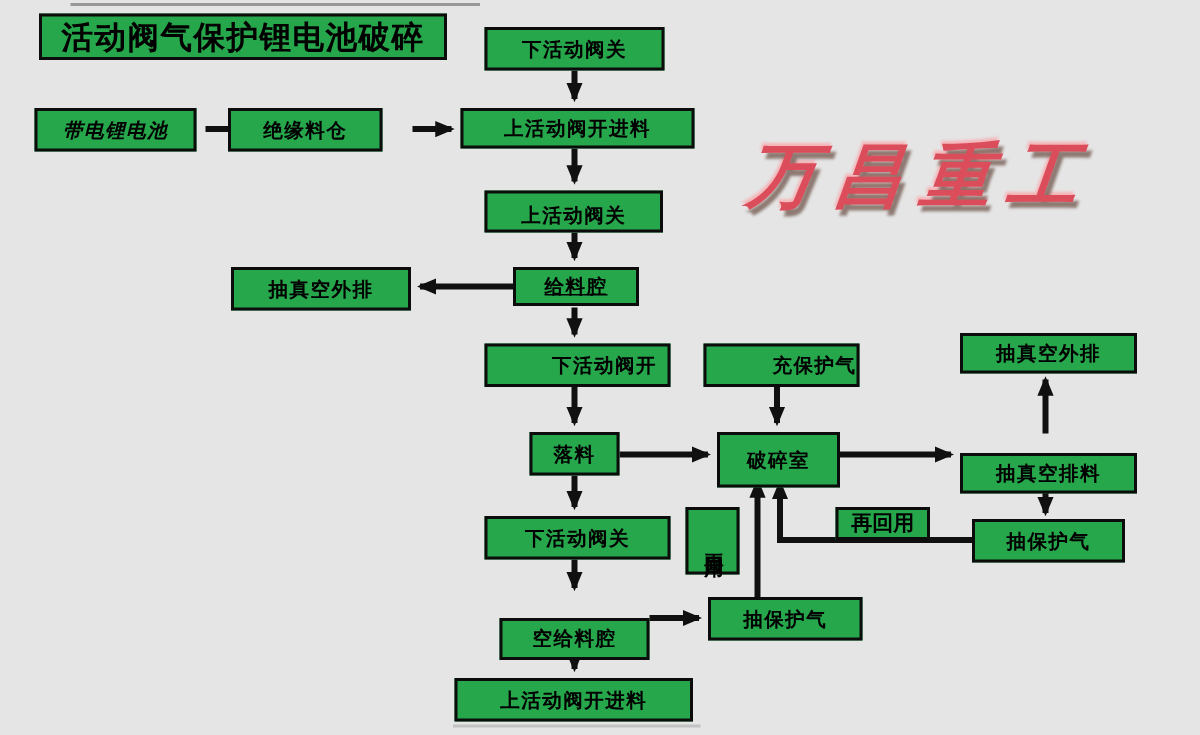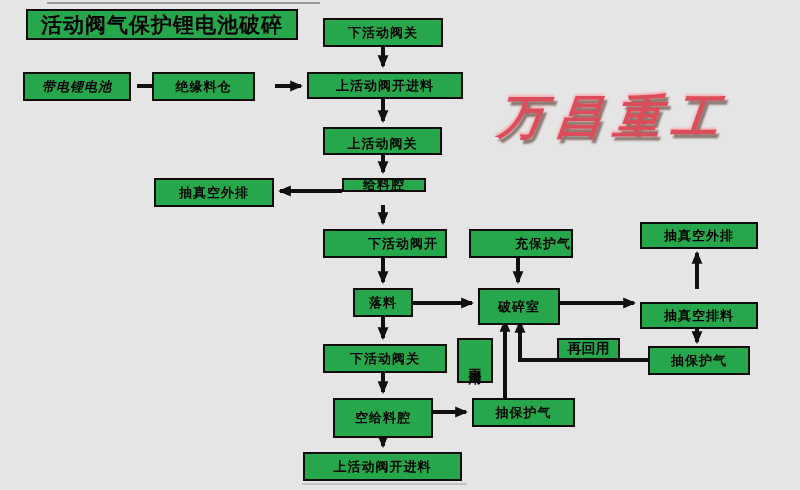--- a/index.html
+++ b/index.html
@@ -84,21 +84,21 @@
   </div>
 
   <div class="node" style="left:307px;top:72px;width:156px;height:27px;">
     <span>上活动阀开进料</span>
   </div>
 
   <div class="node" style="left:323px;top:127px;width:119px;height:28px;align-items:flex-end;">
     <span>上活动阀关</span>
   </div>
 
-  <div class="node" style="left:342px;top:178px;width:84px;height:14px;">
+  <div class="node" style="left:342px;top:178px;width:84px;height:26px;text-decoration:underline;">
     <span>给料腔</span>
   </div>
 
   <div class="node" style="left:154px;top:178px;width:120px;height:29px;">
     <span>抽真空外排</span>
   </div>
 
   <div class="node" style="left:323px;top:229px;width:124px;height:29px;padding-left:36px;">
     <span>下活动阀开</span>
   </div>
@@ -132,21 +132,21 @@
   </div>
 
   <div class="node node--vtext" style="left:457px;top:338px;width:36px;height:45px;">
     <span>再回用</span>
   </div>
 
   <div class="node" style="left:323px;top:344px;width:124px;height:29px;">
     <span>下活动阀关</span>
   </div>
 
-  <div class="node" style="left:333px;top:398px;width:100px;height:40px;">
+  <div class="node" style="left:333px;top:412px;width:100px;height:28px;">
     <span>空给料腔</span>
   </div>
 
   <div class="node" style="left:472px;top:398px;width:103px;height:29px;">
     <span>抽保护气</span>
   </div>
 
   <div class="node" style="left:303px;top:452px;width:159px;height:29px;">
     <span>上活动阀开进料</span>
   </div>

